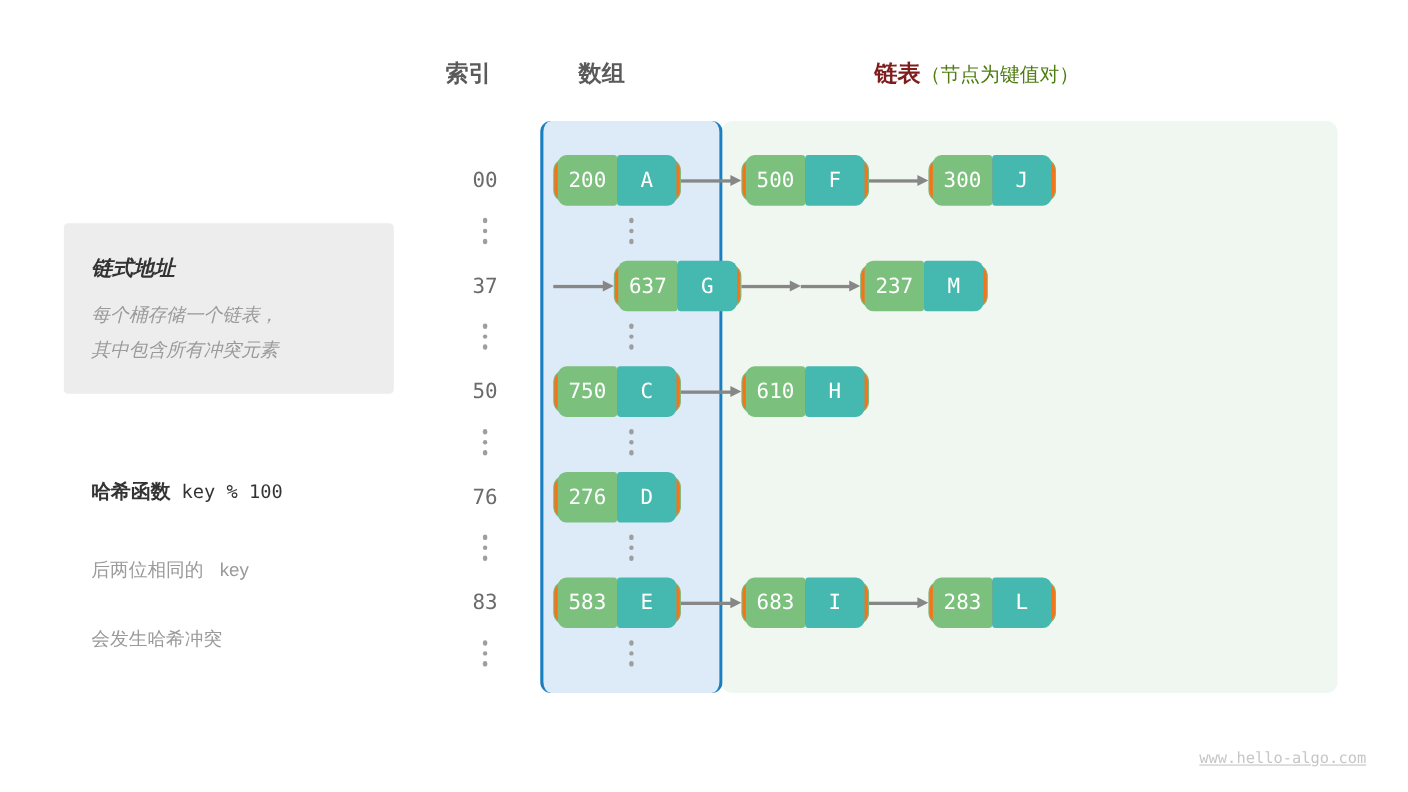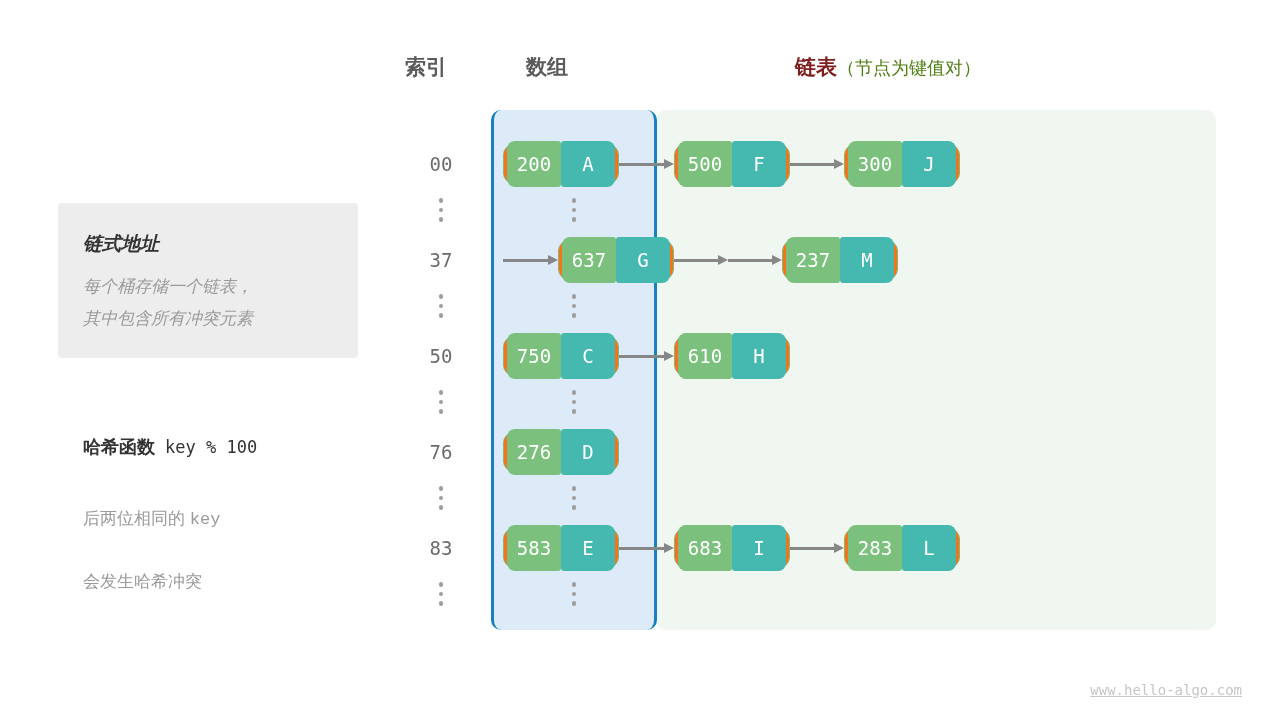--- a/index.html
+++ b/index.html
@@ -51,21 +51,22 @@
     white-space: nowrap; margin-bottom: 13px;
   }
   #hash-note .hf-line .mono {
     font-family: "DejaVu Sans Mono", "Liberation Mono", monospace;
     font-weight: normal; font-size: 17px;
   }
   #hash-note .hf-desc {
     font-size: 17px; color: #9a9a9a; line-height: 31px; white-space: pre-line;
   }
   #hash-note .hf-desc .mono {
-    font-family: Liberation Mono, monospace;
+    font-family: Liberation Sans, sans-serif;
+    margin-left: 10px;
   }
 
   
   #list-panel {
     position: absolute;
     left: 656px; top: 110px;
     width: 560px; height: 520px;
     background: #f0f7f0;
     border-radius: 10px;
   }

